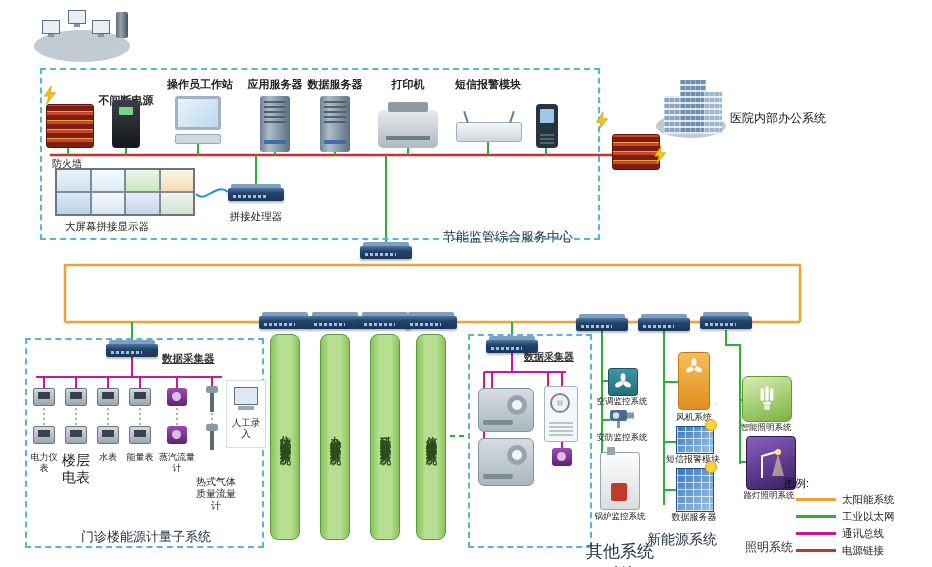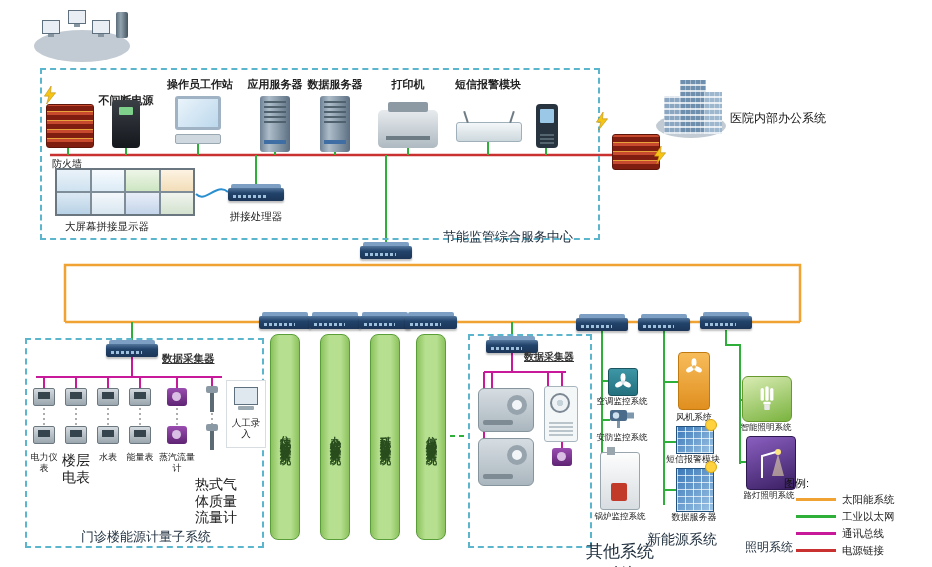--- a/index.html
+++ b/index.html
@@ -193,21 +193,21 @@
   <div class="abs pump" style="left:167px;top:388px"></div>
   <div class="abs pump" style="left:167px;top:426px"></div>
   <div class="abs probe" style="left:203px;top:386px"></div>
   <div class="abs probe" style="left:203px;top:424px"></div>
 
   <div class="abs lbl" style="left:28px;top:452px;width:32px;font-size:9px">电力仪表</div>
   <div class="abs lbl" style="left:60px;top:452px;width:32px;font-size:14px">楼层电表</div>
   <div class="abs lbl" style="left:92px;top:452px;width:32px;font-size:9px">水表</div>
   <div class="abs lbl" style="left:124px;top:452px;width:32px;font-size:9px">能量表</div>
   <div class="abs lbl" style="left:158px;top:452px;width:38px;font-size:9px">蒸汽流量计</div>
-  <div class="abs lbl" style="left:194px;top:476px;width:44px;font-size:14px">热式气体质量流量计</div>
+  <div class="abs lbl" style="left:194px;top:476px;width:44px;font-size:10px">热式气体质量流量计</div>
 
   <div class="abs title" style="left:58px;top:516px;width:176px;font-size:13px">门诊楼能源计量子系统</div>
   <div class="abs" style="left:226px;top:380px;width:38px;height:66px;background:#fff;border:1px solid #d8dde2">
     <div class="mpc abs" style="left:7px;top:6px"></div>
     <div class="abs lbl" style="left:4px;top:36px;width:30px;font-size:9.5px">人工录入</div>
   </div>
 
   <div class="abs vbar" style="left:270px;top:334px;width:30px;height:206px">
       <span>住院楼能源计量子系统</span>
     </div>

